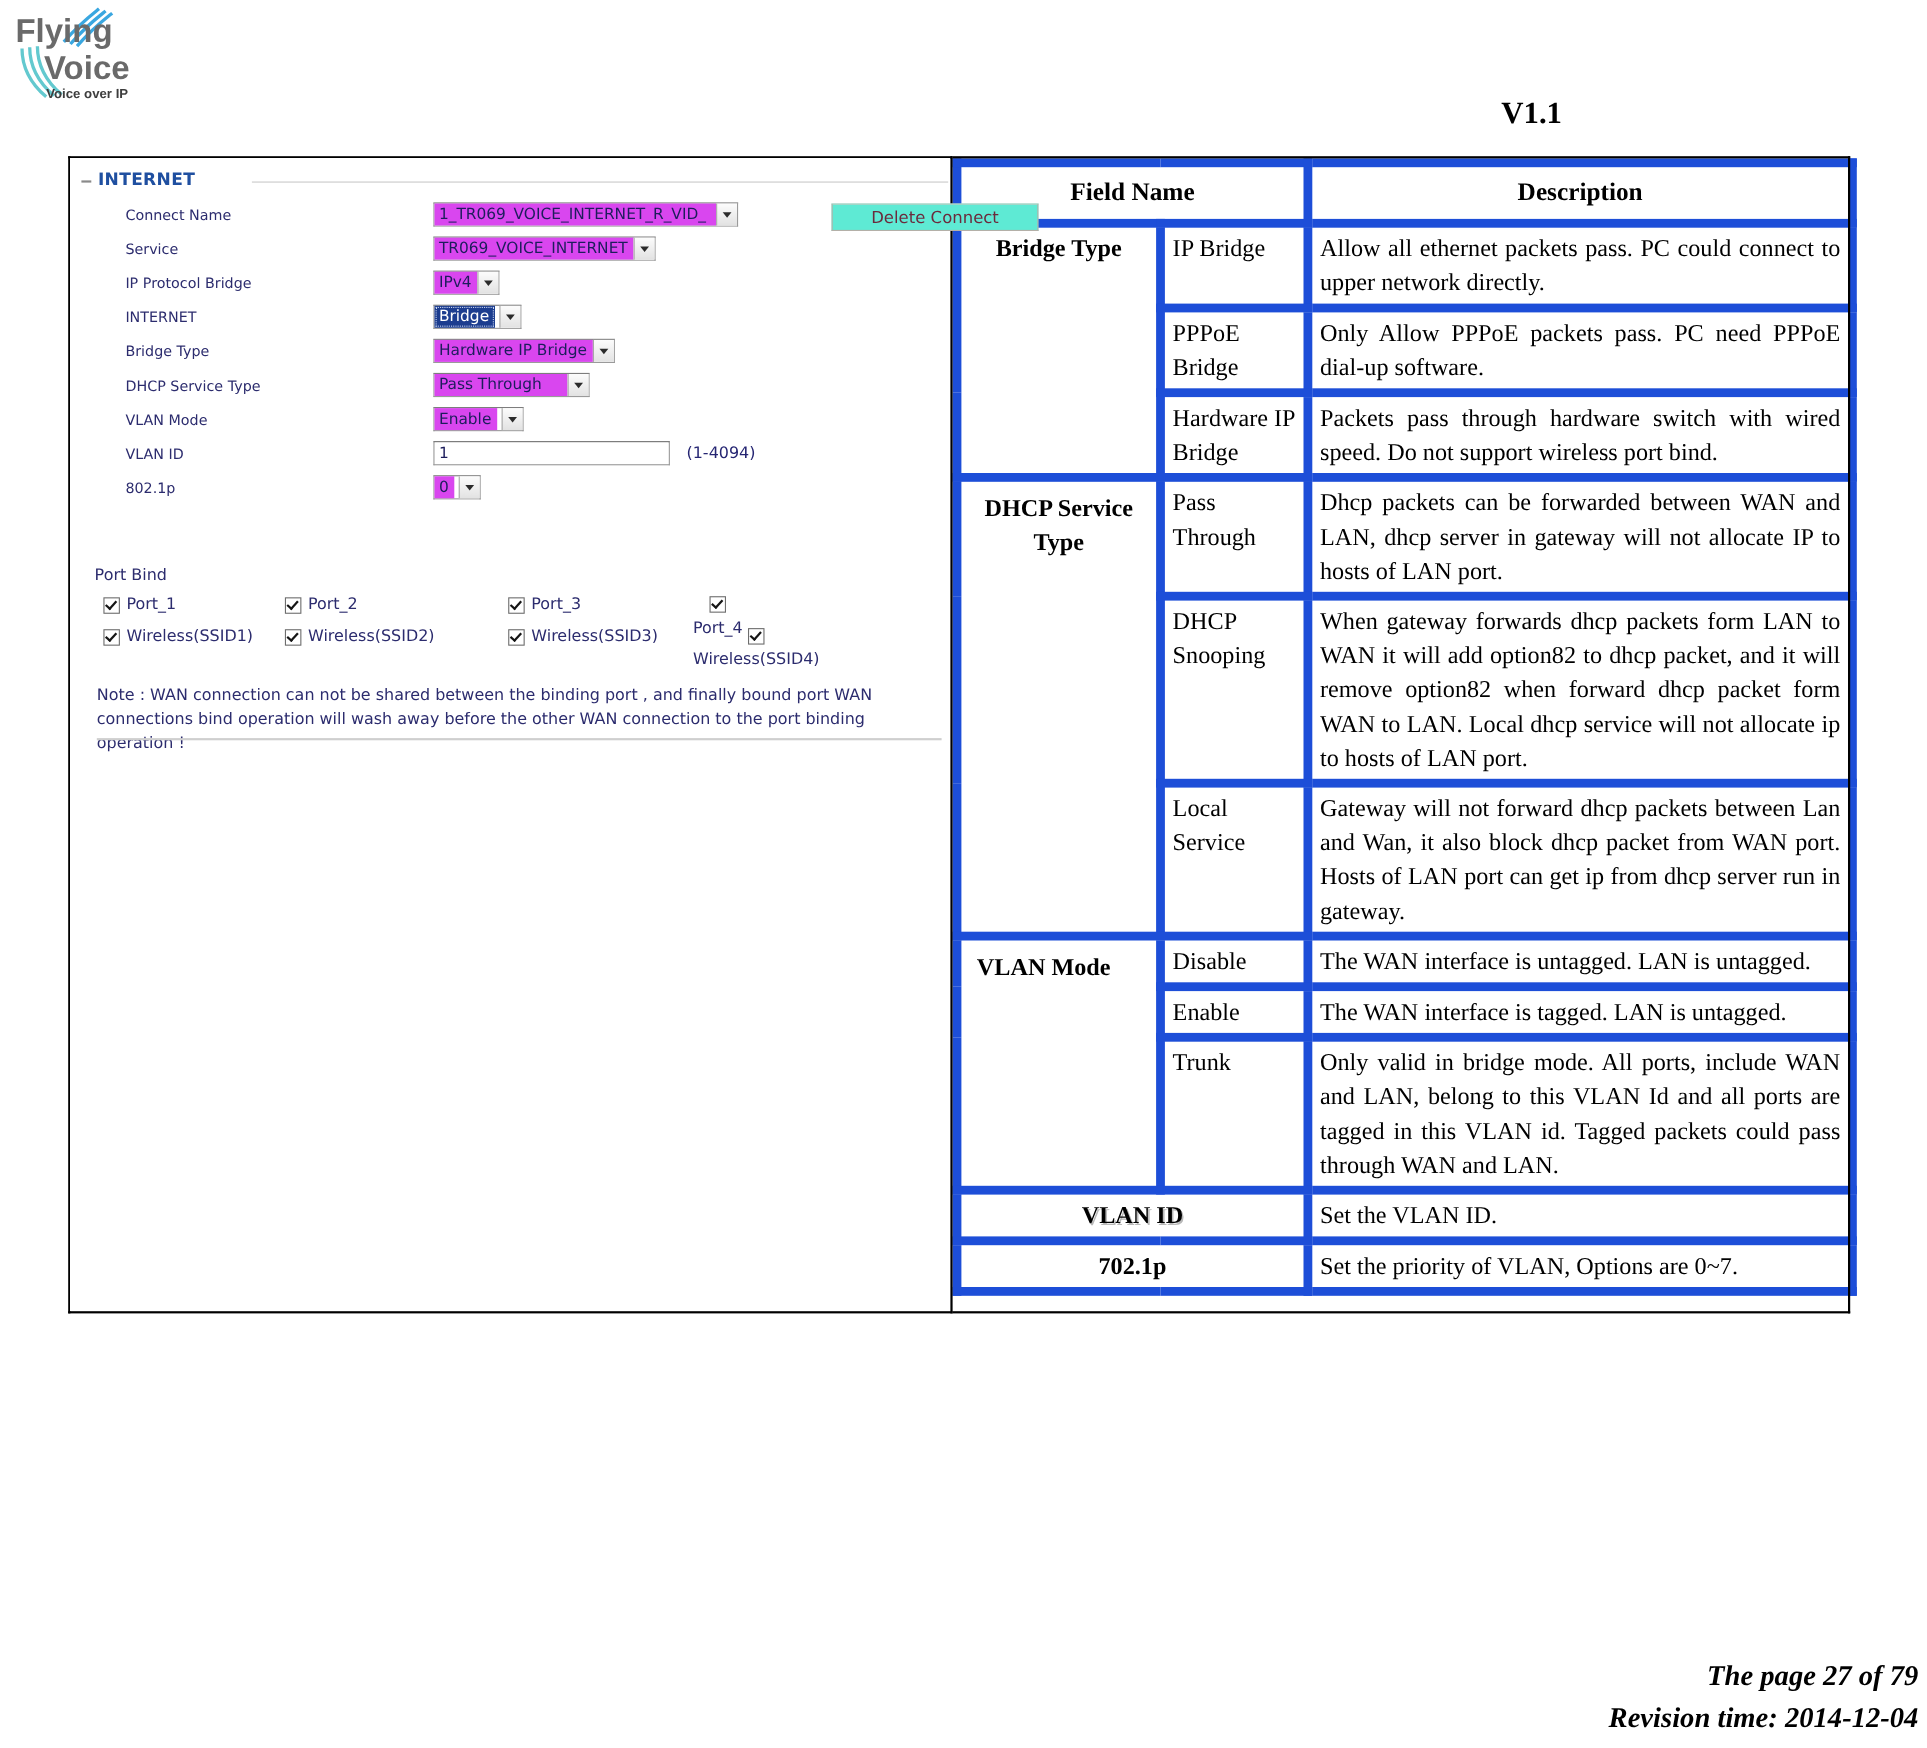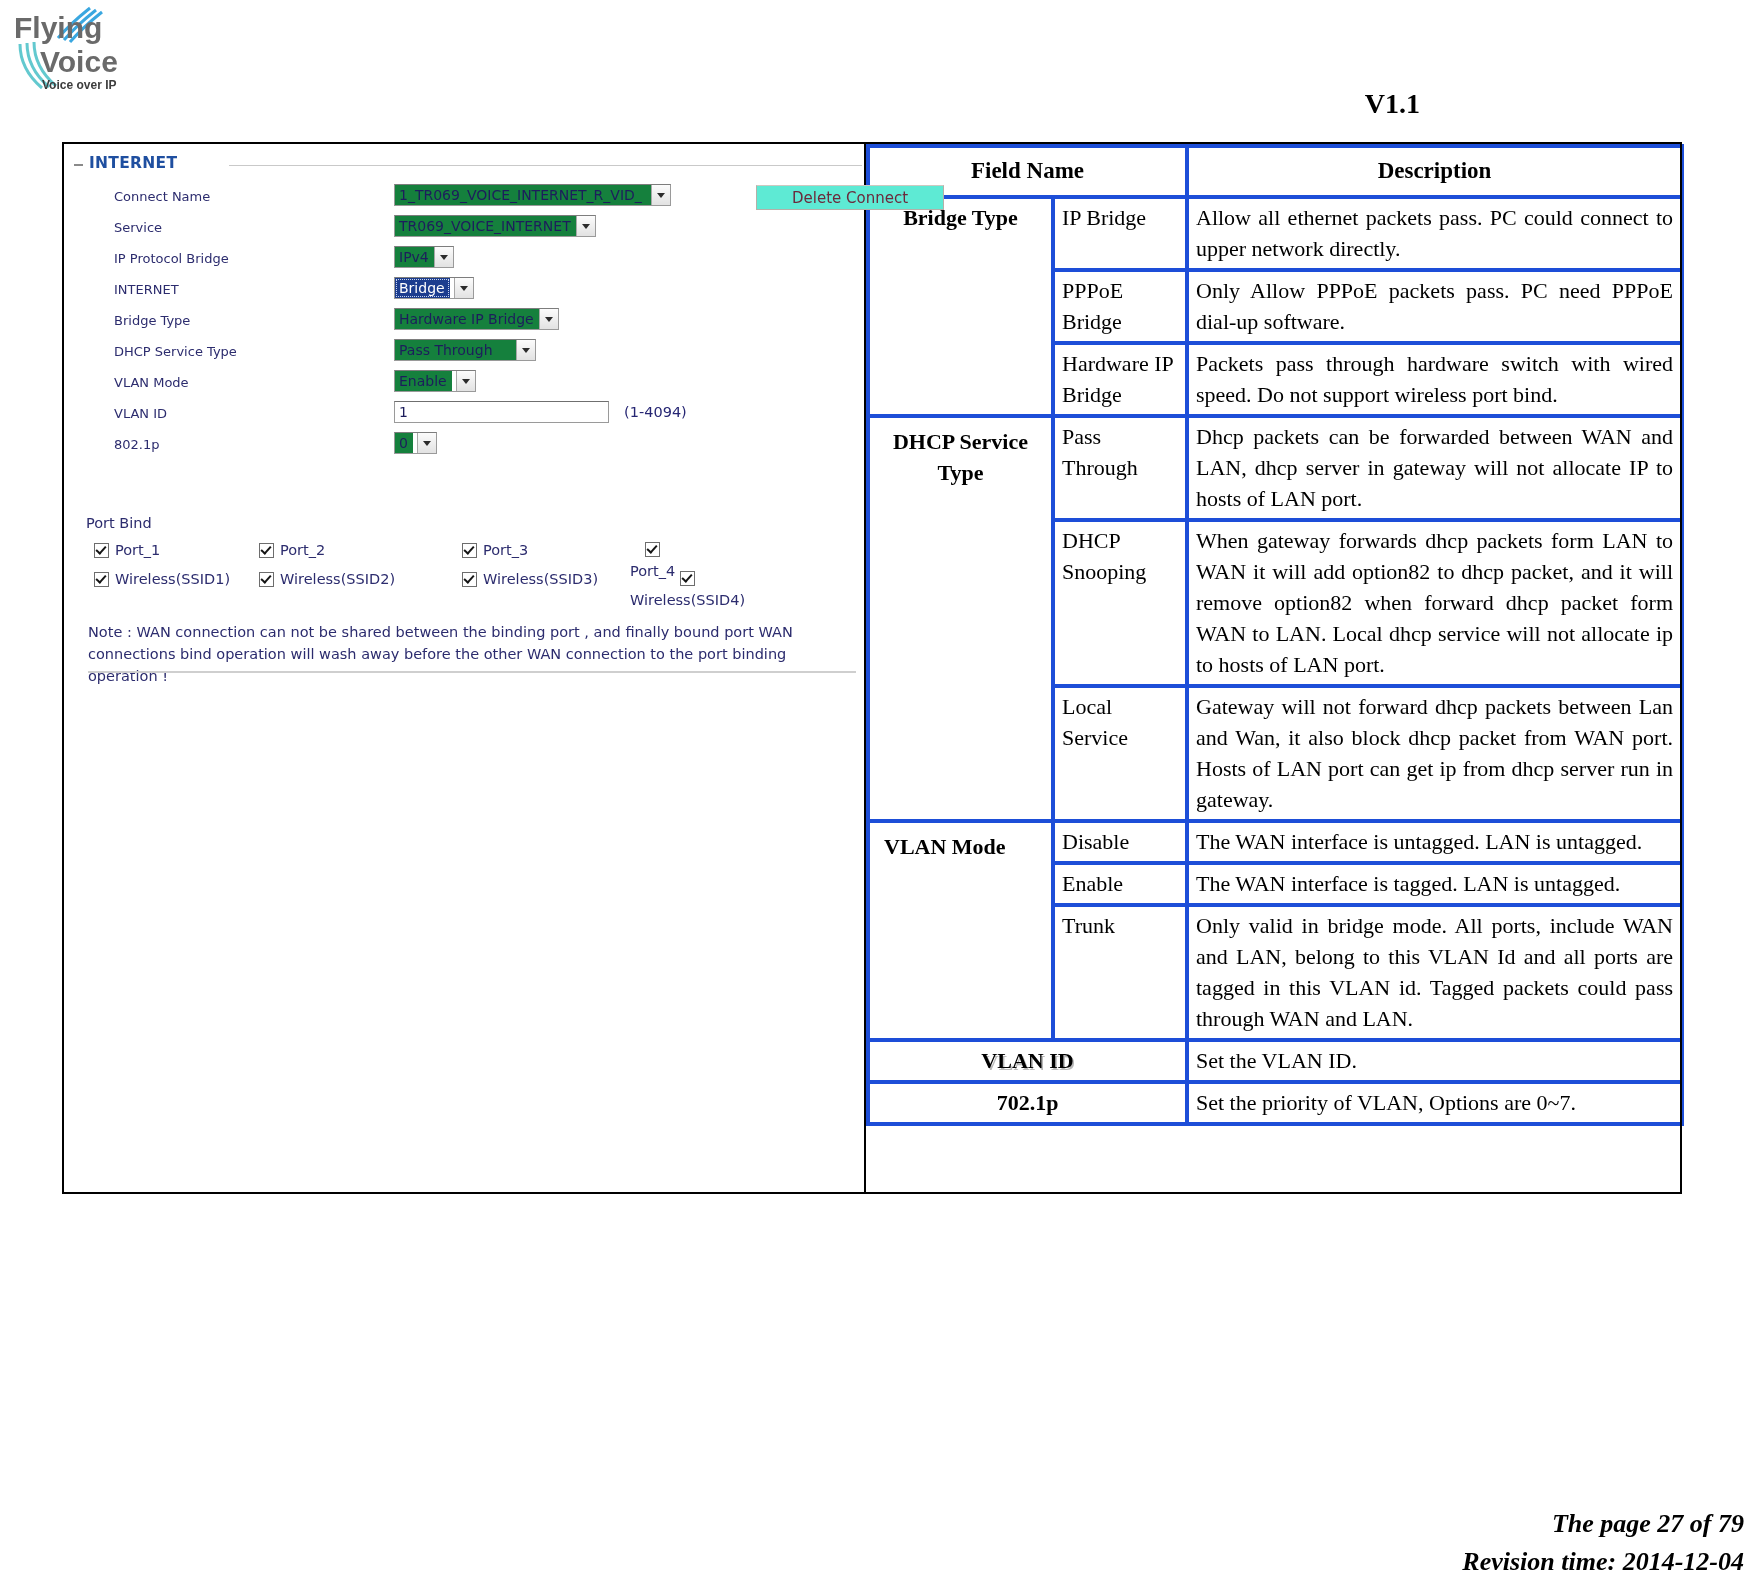--- a/index.html
+++ b/index.html
@@ -146,21 +146,21 @@
     box-sizing: border-box;
   }
   .sel .sel-val {
     display: flex;
     align-items: center;
     padding: 0 5px 0 4px;
     font-size: 14px;
     font-family: "DejaVu Sans", sans-serif;
     color: #1d1d5c;
     white-space: nowrap;
-    background: #15803d;
+    background: #d946ef;
   }
   .sel .sel-val.highlight {
     background: #1c3d8f;
     color: #ffffff;
     outline: 1px dotted #c7d4f0;
     outline-offset: -2px;
   }
   .sel .sel-arrow {
     width: 18px;
     background: linear-gradient(#fcfcfc, #e2e2e2);
@@ -299,21 +299,21 @@
     padding: 0;
     border: 0;
   }
   #desc-table {
     border-collapse: collapse;
     table-layout: fixed;
     width: 814px;
     font-family: "Liberation Serif", serif;
   }
   #desc-table td, #desc-table th {
-    border: 4px solid #1d4ed8;
+    border: 8px solid #1d4ed8;
     padding: 3px 7px 4px 7px;
     vertical-align: top;
     font-size: 22px;
     line-height: 31px;
     color: #000;
   }
   #desc-table th {
     text-align: center;
     font-weight: bold;
     font-size: 23px;

